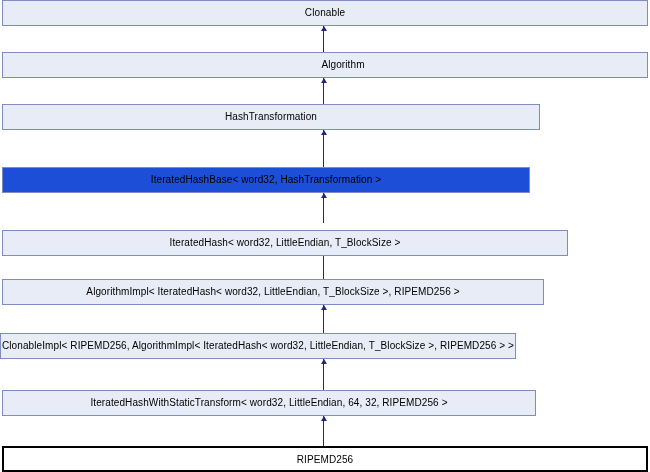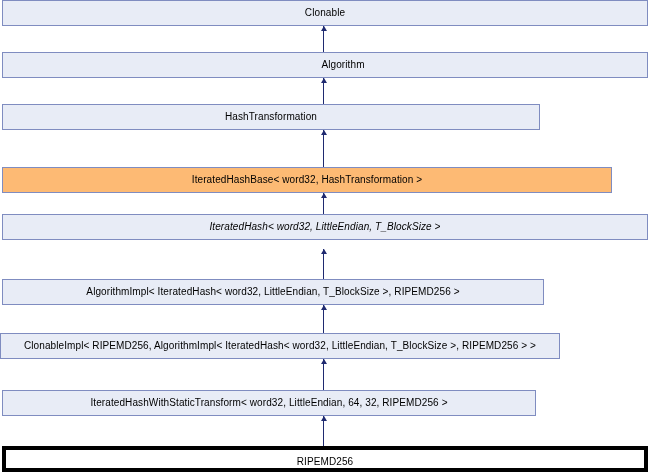--- a/index.html
+++ b/index.html
@@ -31,21 +31,21 @@
     white-space: nowrap;
     overflow: hidden;
     letter-spacing: 0.1px;
   }
   .node.base {
     background: #e8ecf6;
     border: 1px solid #7f8cc0;
   }
   .node.current {
     background: #ffffff;
-    border: 4px solid #4c1d95;
+    border: 2px solid #4c1d95;
   }
   .node-label {
     display: block;
     width: 100%;
     pointer-events: none;
   }
   .edge {
     position: absolute;
     width: 1px;
     background: #1f2a70;
@@ -81,30 +81,30 @@
     <div class="arrowhead" style="left: 321px; top: 416px; border-bottom-color: rgb(31, 42, 112);"></div>
     <div class="node base" style="left: 2px; top: 0px; width: 646px; background: rgb(232, 236, 246); border-color: rgb(127, 140, 192);">
       <span class="node-label">Clonable</span>
     </div>
     <div class="node base" style="left: 2px; top: 52px; width: 646px; background: rgb(232, 236, 246); border-color: rgb(127, 140, 192); padding-left: 36px;">
       <span class="node-label">Algorithm</span>
     </div>
     <div class="node base" style="left: 2px; top: 104px; width: 538px; background: rgb(232, 236, 246); border-color: rgb(127, 140, 192);">
       <span class="node-label">HashTransformation</span>
     </div>
-    <div class="node base" style="left: 2px; top: 167px; width: 610px; background: #fdba74; border-color: rgb(127, 140, 192);">
+    <div class="node base" style="left: 2px; top: 167px; width: 528px; background: #1d4ed8; border-color: rgb(127, 140, 192);">
       <span class="node-label">IteratedHashBase&lt; word32, HashTransformation &gt;</span>
     </div>
-    <div class="node base" style="left: 2px; top: 214px; width: 646px; background: rgb(232, 236, 246); border-color: rgb(127, 140, 192); font-style: italic;">
+    <div class="node base" style="left: 2px; top: 230px; width: 566px; background: rgb(232, 236, 246); border-color: rgb(127, 140, 192);">
       <span class="node-label">IteratedHash&lt; word32, LittleEndian, T_BlockSize &gt;</span>
     </div>
     <div class="node base" style="left: 2px; top: 279px; width: 542px; background: rgb(232, 236, 246); border-color: rgb(127, 140, 192);">
       <span class="node-label">AlgorithmImpl&lt; IteratedHash&lt; word32, LittleEndian, T_BlockSize &gt;, RIPEMD256 &gt;</span>
     </div>
-    <div class="node base" style="left: 0px; top: 333px; width: 560px; background: rgb(232, 236, 246); border-color: rgb(127, 140, 192);">
+    <div class="node base" style="left: 0px; top: 333px; width: 516px; background: rgb(232, 236, 246); border-color: rgb(127, 140, 192);">
       <span class="node-label">ClonableImpl&lt; RIPEMD256, AlgorithmImpl&lt; IteratedHash&lt; word32, LittleEndian, T_BlockSize &gt;, RIPEMD256 &gt; &gt;</span>
     </div>
     <div class="node base" style="left: 2px; top: 390px; width: 534px; background: rgb(232, 236, 246); border-color: rgb(127, 140, 192);">
       <span class="node-label">IteratedHashWithStaticTransform&lt; word32, LittleEndian, 64, 32, RIPEMD256 &gt;</span>
     </div>
     <div class="node current" style="left: 2px; top: 446px; width: 646px; background: rgb(255, 255, 255); border-color: rgb(0, 0, 0);">
       <span class="node-label">RIPEMD256</span>
     </div>
   </div>
 

